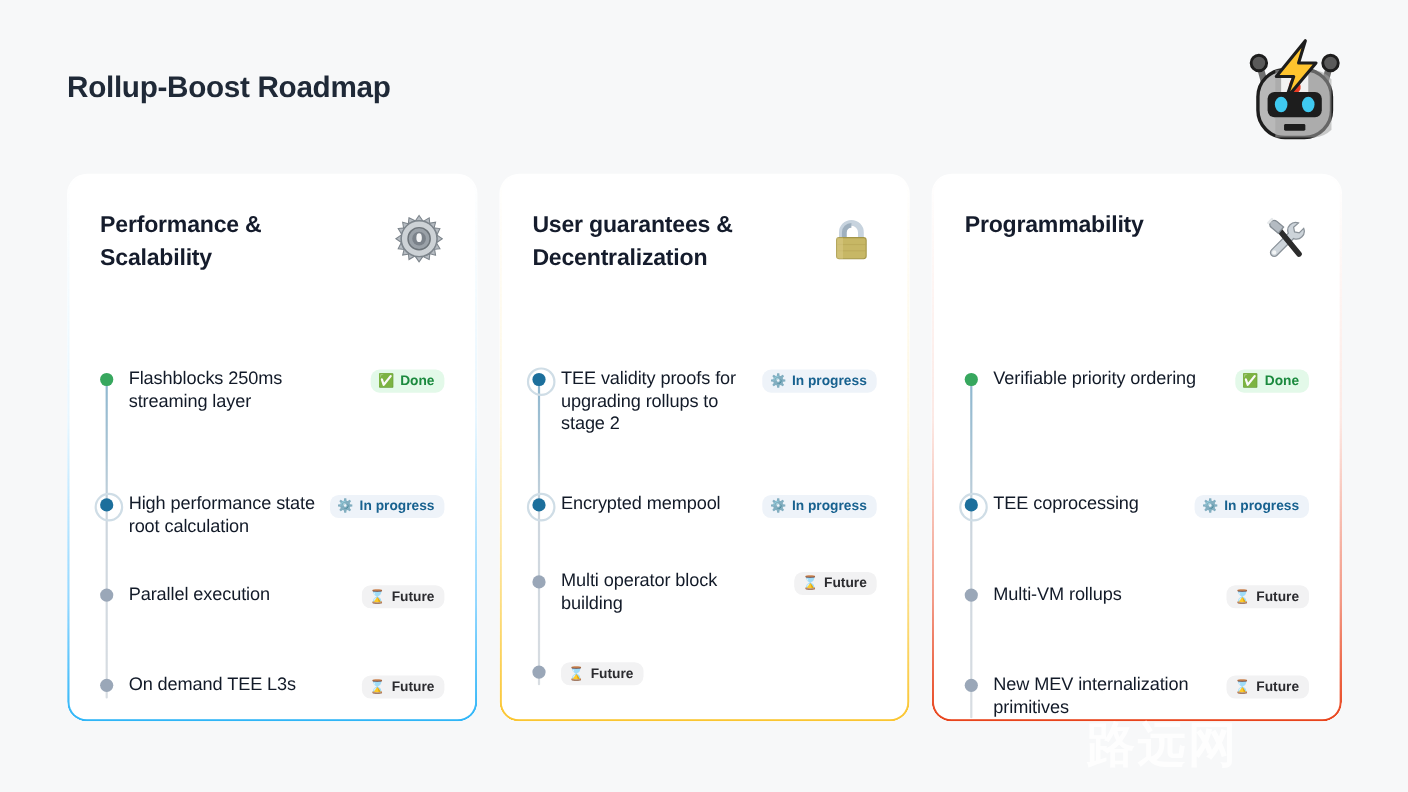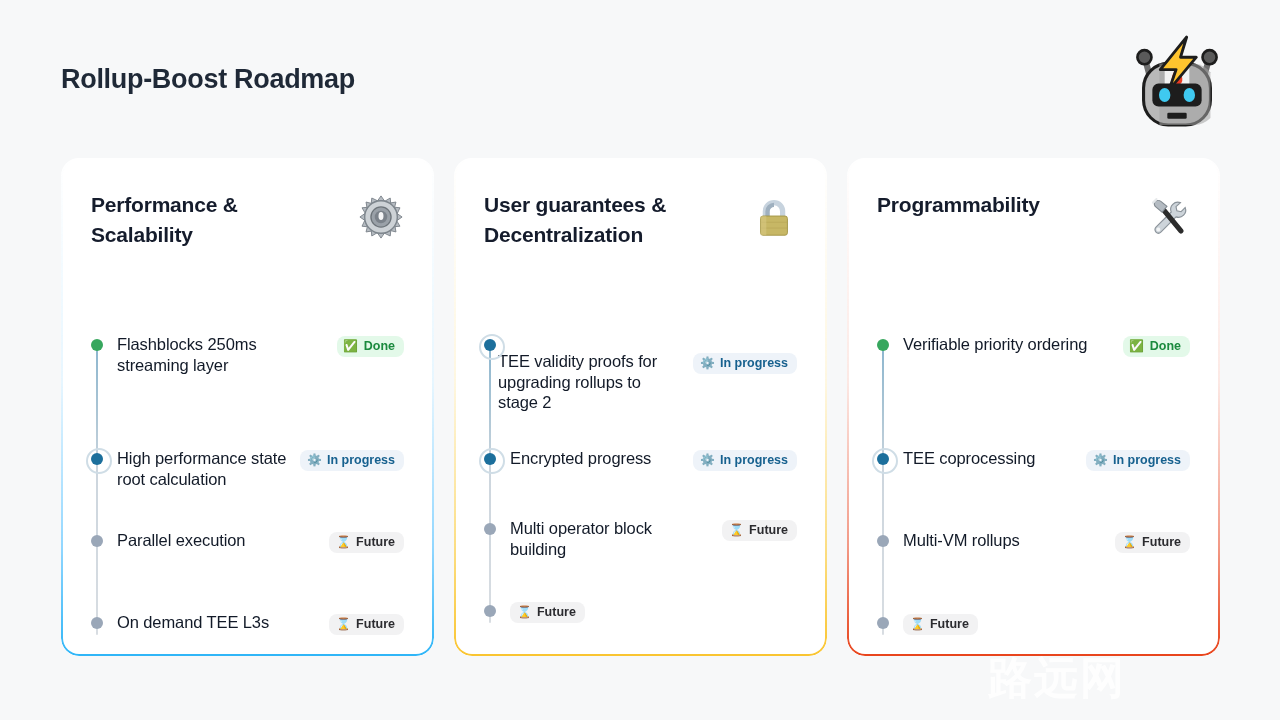--- a/index.html
+++ b/index.html
@@ -201,21 +201,21 @@
   .badge.progress  { background: #eef3f9; color: #17618f; }
   .badge.future    { background: #f2f2f3; color: #2b2b2f; }
 
   
   .timeline .t-item + .t-item { margin-top: 30px; }
 
   .c1 .t-item:nth-child(2) { height: 84px; }
   .c1 .t-item:nth-child(3) { height: 52px; }
   .c1 .t-item:nth-child(4) { height: 52px; }
 
-  .c2 .t-item:nth-child(2) { height: 84px; flex-direction: column; }
+  .c2 .t-item:nth-child(2) { height: 84px; }
   .c2 .t-item:nth-child(3) { height: 40px; }
   .c2 .t-item:nth-child(4) { height: 52px; }
 
   .c3 .t-item:nth-child(2) { height: 84px; }
   .c3 .t-item:nth-child(3) { height: 52px; }
   .c3 .t-item:nth-child(4) { height: 52px; }
 
   .c2 .timeline { margin-top: 52px; }
 
   
@@ -384,21 +384,21 @@
               <span>In progress</span>
             </div>
           </div>
         </div>
 
         <div class="t-item">
           <div class="dot-wrap">
               <span class="dot progress"></span>
             </div>
           <div class="t-body">
-            <div class="t-label">Encrypted progress</div>
+            <div class="t-label">Encrypted mempool</div>
             <div class="badge progress">
               <span class="bi">⚙️</span>
               <span>In progress</span>
             </div>
           </div>
         </div>
 
         <div class="t-item">
           <div class="dot-wrap">
               <span class="dot future"></span>
@@ -483,20 +483,21 @@
               <span>Future</span>
             </div>
           </div>
         </div>
 
         <div class="t-item">
           <div class="dot-wrap">
               <span class="dot future"></span>
             </div>
           <div class="t-body">
+            <div class="t-label">New MEV internalization primitives</div>
             <div class="badge future">
               <span class="bi">⌛</span>
               <span>Future</span>
             </div>
           </div>
         </div>
       </div>
     </div>
 
   </div>

